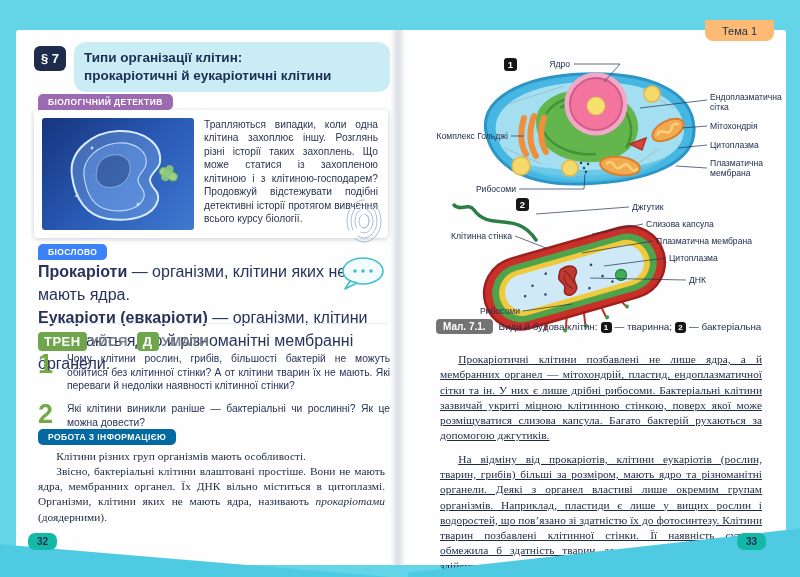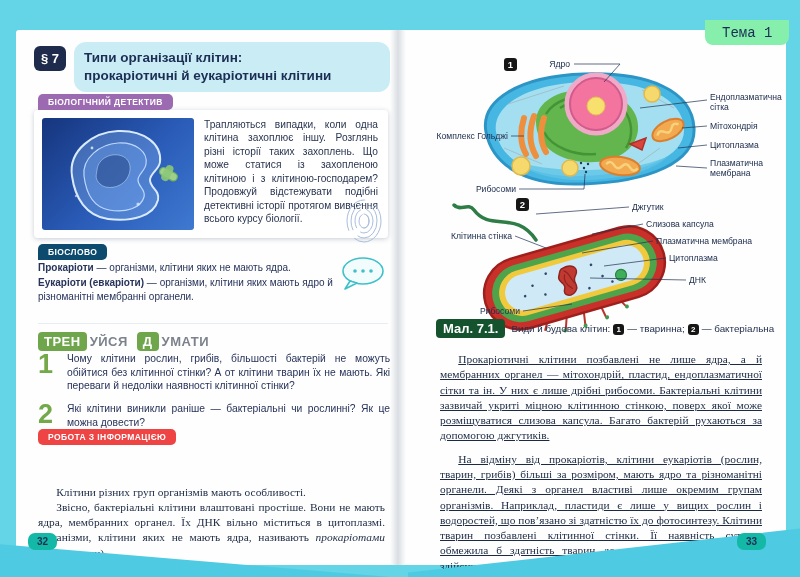--- a/index.html
+++ b/index.html
@@ -24,55 +24,55 @@
   .sec-badge{position:absolute;color:#fff;font-weight:bold;font-size:8.5px;letter-spacing:.4px;
              padding:3px 10px;border-radius:5px 5px 5px 0;z-index:2;}
   #badge-detective{left:22px;top:64px;background:#9c6ab0;}
   #card-detective{position:absolute;left:18px;top:80px;right:10px;height:128px;background:#fff;
                   border-radius:4px;box-shadow:0 1px 5px rgba(40,60,90,.25);display:flex;}
   #photo-cell{flex:0 0 152px;height:112px;margin:8px 0 8px 8px;border-radius:3px;overflow:hidden;
               background:linear-gradient(135deg,#16357d 0%,#2a5cb8 55%,#3f79d0 100%);}
   #detective-text{flex:1;padding:8px 10px 8px 10px;font-size:10.2px;line-height:1.32;
                   text-align:justify;color:#2a3550;position:relative;}
   #fingerprint{position:absolute;right:2px;bottom:-12px;}
-  #badge-bioword{left:22px;top:214px;background:#0c4a6e;}
-  #bioword-block{position:absolute;left:22px;top:231px;right:14px;font-size:10px;line-height:1.42;color:#27335a;}
+  #badge-bioword{left:22px;top:214px;background:#3b82f6;}
+  #bioword-block{position:absolute;left:22px;top:231px;right:14px;font-size:16px;line-height:1.42;color:#27335a;}
   #bioword-block .bw-line{margin:0 0 1px 0;}
   #speech-bubble{position:absolute;right:-2px;top:-6px;}
   .train-header{position:absolute;left:22px;top:293px;right:10px;display:flex;align-items:center;
                 font-weight:bold;font-size:13px;color:#7c828c;letter-spacing:.5px;
                 border-top:1px solid #e7edf2;padding-top:8px;}
   .train-chip{background:#6fa64c;color:#fff;padding:2px 6px;border-radius:4px;margin-right:3px;}
   .train-chip.second{margin-left:9px;}
   .question{position:absolute;left:22px;right:8px;display:flex;gap:9px;}
   #q1{top:322px;} #q2{top:372px;}
   .q-num{flex:0 0 20px;font-size:27px;font-weight:bold;color:#74a94a;line-height:.95;}
   .q-text{flex:1;font-size:10.3px;line-height:1.33;text-align:justify;color:#27335a;}
-  #badge-info{left:22px;top:399px;background:#ef4444;border-radius:5px;}
+  #badge-info{left:22px;top:399px;background:#0369a1;border-radius:5px;}
   #info-block{position:absolute;left:22px;top:419px;right:13px;
               font-family:"Liberation Serif",serif;font-size:11.4px;line-height:1.33;
-              text-align:justify;color:#1c2a44;margin-top:36px;}
+              text-align:justify;color:#1c2a44;}
   #info-block p{margin:0;text-indent:1.6em;}
   .pagenum{position:absolute;z-index:7;background:#14b8a6;color:#1d2e55;font-weight:bold;
            font-size:10px;padding:3px 9px;border-radius:7px;}
   #pn-left{left:12px;top:503px;}
   #pn-right{right:20px;top:503px;text-align:center;}
   
-  #theme-tab{position:absolute;left:705px;top:20px;z-index:8;background:#86efac;color:#1d2e55;
-             font-size:14px;padding:5px 17px 4px;border-radius:0 0 8px 8px;font-family:Liberation Mono, monospace;}
+  #theme-tab{position:absolute;left:705px;top:20px;z-index:8;background:#fdba74;color:#1d2e55;
+             font-size:11px;padding:5px 17px 4px;border-radius:0 0 8px 8px;}
   .fig-svg{position:absolute;left:26px;}
   #fig-animal{top:26px;}
   #fig-bact{top:166px;}
   .svg-label{font-family:"Liberation Sans",sans-serif;font-size:8.6px;fill:#203050;}
   .lead{stroke:#203050;stroke-width:.7;fill:none;}
   .numchip-rect{fill:#161616;}
   .numchip-text{font-family:"Liberation Sans",sans-serif;font-size:9.5px;font-weight:bold;fill:#fff;}
   #fig-caption{position:absolute;left:38px;top:289px;right:10px;display:flex;align-items:center;
                gap:6px;font-size:9.8px;color:#22304f;}
-  #caption-badge{background:#14532d;color:#fff;font-weight:bold;padding:2px 7px;border-radius:4px;font-size:13px;}
+  #caption-badge{background:#737373;color:#fff;font-weight:bold;padding:2px 7px;border-radius:4px;font-size:10px;}
   .inline-chip{display:inline-flex;align-items:center;justify-content:center;width:11px;height:11px;
                background:#161616;color:#fff;font-size:8px;font-weight:bold;border-radius:3px;margin:0 3px;}
   #body-right{position:absolute;left:34px;top:314px;right:16px;
               font-family:"Liberation Serif",serif;font-size:11.4px;line-height:1.34;
               text-align:justify;color:#1c2a44;}
   #body-right p{margin:8px;text-indent:1.6em;text-decoration:underline;}
 </style>
 </head>
 <body>
 

